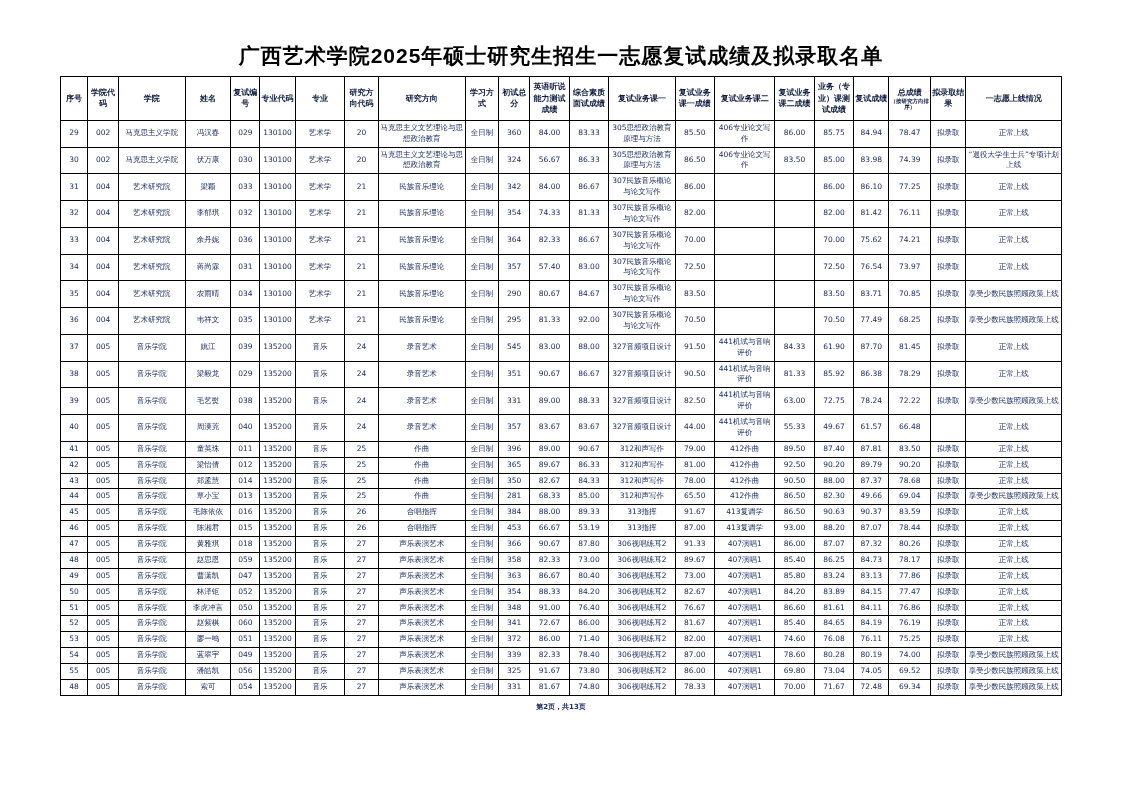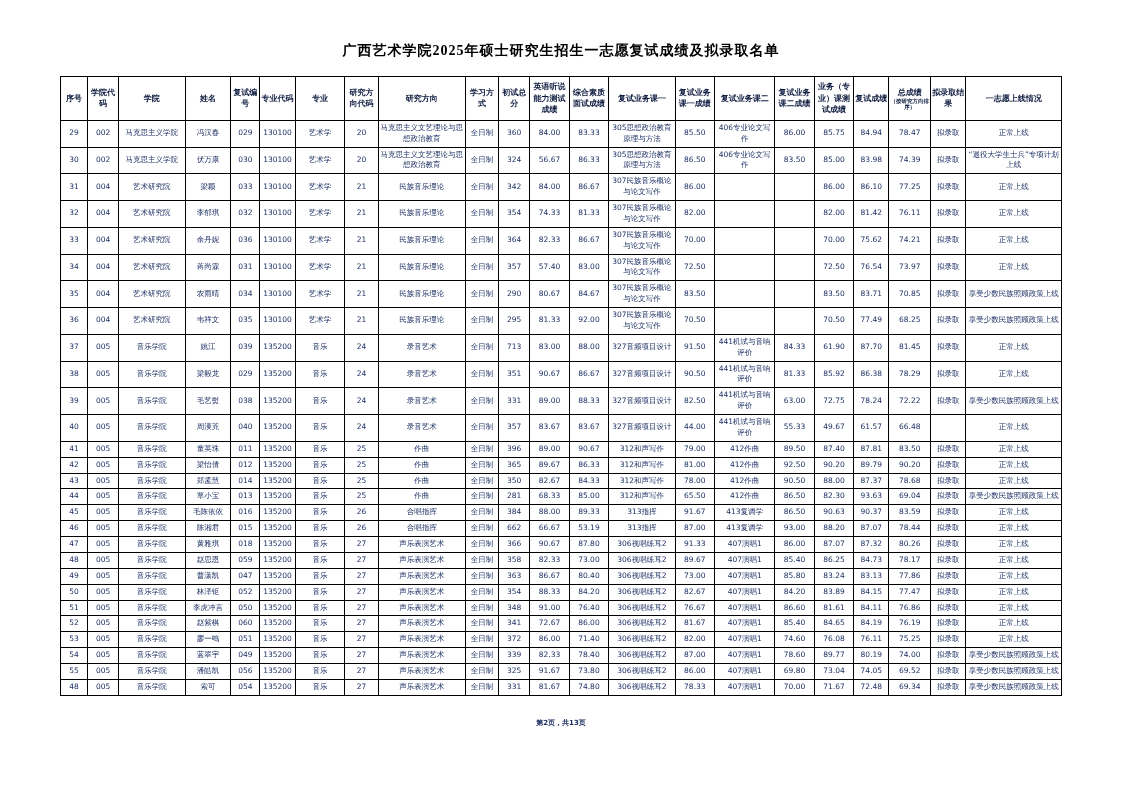--- a/index.html
+++ b/index.html
@@ -4,26 +4,26 @@
 <style>
   html,body{margin:0;padding:0;}
   body{
     width:1122px;height:794px;background:#ffffff;
     font-family:"DejaVu Sans","Liberation Sans",sans-serif;
     position:relative;overflow:hidden;
   }
   .page{padding:14px 60px 0 60px;}
   .doc-title{
     text-align:center;
-    font-size:14px;
+    font-size:21px;
     font-weight:bold;
     color:#000;
-    font-family:Liberation Serif, serif;
+    font-family:Liberation Sans, sans-serif;
     letter-spacing:1px;
-    margin:28px 0 16px 0;
+    margin:28px 0 6px 0;
   }
   table.score-table{
     border-collapse:collapse;
     table-layout:fixed;
     width:1002px;
     margin:0 auto;
     background:#fff;
   }
   table.score-table th, table.score-table td{
     border:1px solid #000;
@@ -45,21 +45,21 @@
   .hnote{
     font-size:5.5px;
     font-weight:bold;
     line-height:1.1;
     display:block;
   }
   .page-footer{
     text-align:center;
     font-size:7px;
     color:#1c2f63;
-    margin-top:22px;
+    margin-top:6px;
     font-weight:bold;
   }
 </style>
 </head>
 <body>
 
 <div class="page">
   <div class="doc-title">广西艺术学院2025年硕士研究生招生一志愿复试成绩及拟录取名单</div>
 
   <table class="score-table">
@@ -310,21 +310,21 @@
           <td>37</td>
           <td>005</td>
           <td>音乐学院</td>
           <td>姚江</td>
           <td>039</td>
           <td>135200</td>
           <td>音乐</td>
           <td>24</td>
           <td>录音艺术</td>
           <td>全日制</td>
-          <td>713</td>
+          <td>545</td>
           <td>83.00</td>
           <td>88.00</td>
           <td>327音频项目设计</td>
           <td>91.50</td>
           <td>441机试与音响评价</td>
           <td>84.33</td>
           <td>61.90</td>
           <td>87.70</td>
           <td>81.45</td>
           <td>拟录取</td>
@@ -486,21 +486,21 @@
           <td>作曲</td>
           <td>全日制</td>
           <td>281</td>
           <td>68.33</td>
           <td>85.00</td>
           <td>312和声写作</td>
           <td>65.50</td>
           <td>412作曲</td>
           <td>86.50</td>
           <td>82.30</td>
-          <td>93.63</td>
+          <td>49.66</td>
           <td>69.04</td>
           <td>拟录取</td>
           <td>享受少数民族照顾政策上线</td>
         </tr>
         <tr>
           <td>45</td>
           <td>005</td>
           <td>音乐学院</td>
           <td>毛陈依依</td>
           <td>016</td>
@@ -526,21 +526,21 @@
           <td>46</td>
           <td>005</td>
           <td>音乐学院</td>
           <td>陈湘君</td>
           <td>015</td>
           <td>135200</td>
           <td>音乐</td>
           <td>26</td>
           <td>合唱指挥</td>
           <td>全日制</td>
-          <td>662</td>
+          <td>453</td>
           <td>66.67</td>
           <td>53.19</td>
           <td>313指挥</td>
           <td>87.00</td>
           <td>413复调学</td>
           <td>93.00</td>
           <td>88.20</td>
           <td>87.07</td>
           <td>78.44</td>
           <td>拟录取</td>
@@ -725,21 +725,21 @@
           <td>27</td>
           <td>声乐表演艺术</td>
           <td>全日制</td>
           <td>339</td>
           <td>82.33</td>
           <td>78.40</td>
           <td>306视唱练耳2</td>
           <td>87.00</td>
           <td>407演唱1</td>
           <td>78.60</td>
-          <td>89.77</td>
+          <td>80.28</td>
           <td>80.19</td>
           <td>74.00</td>
           <td>拟录取</td>
           <td>享受少数民族照顾政策上线</td>
         </tr>
         <tr>
           <td>55</td>
           <td>005</td>
           <td>音乐学院</td>
           <td>潘皓凯</td>

